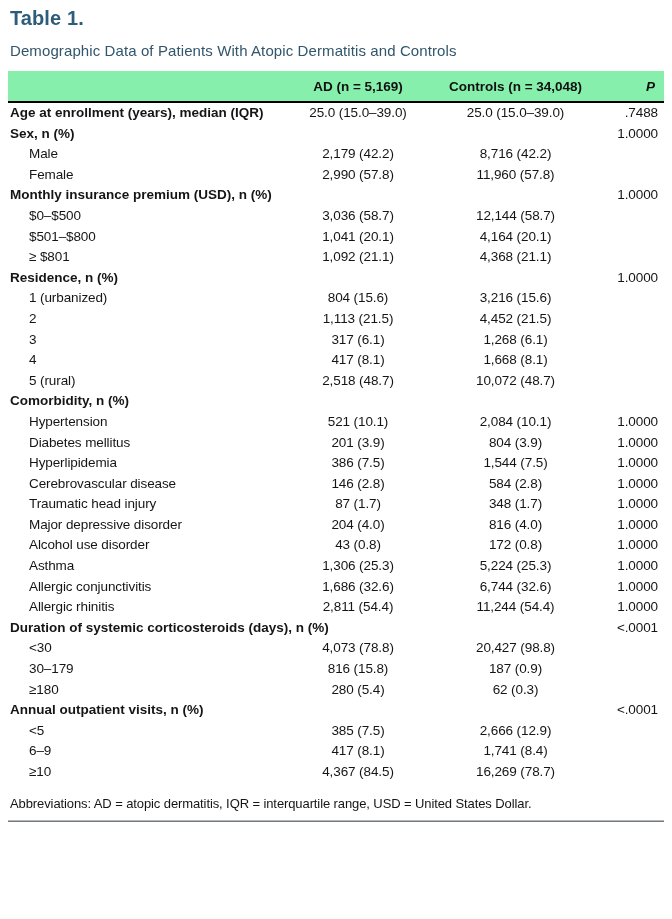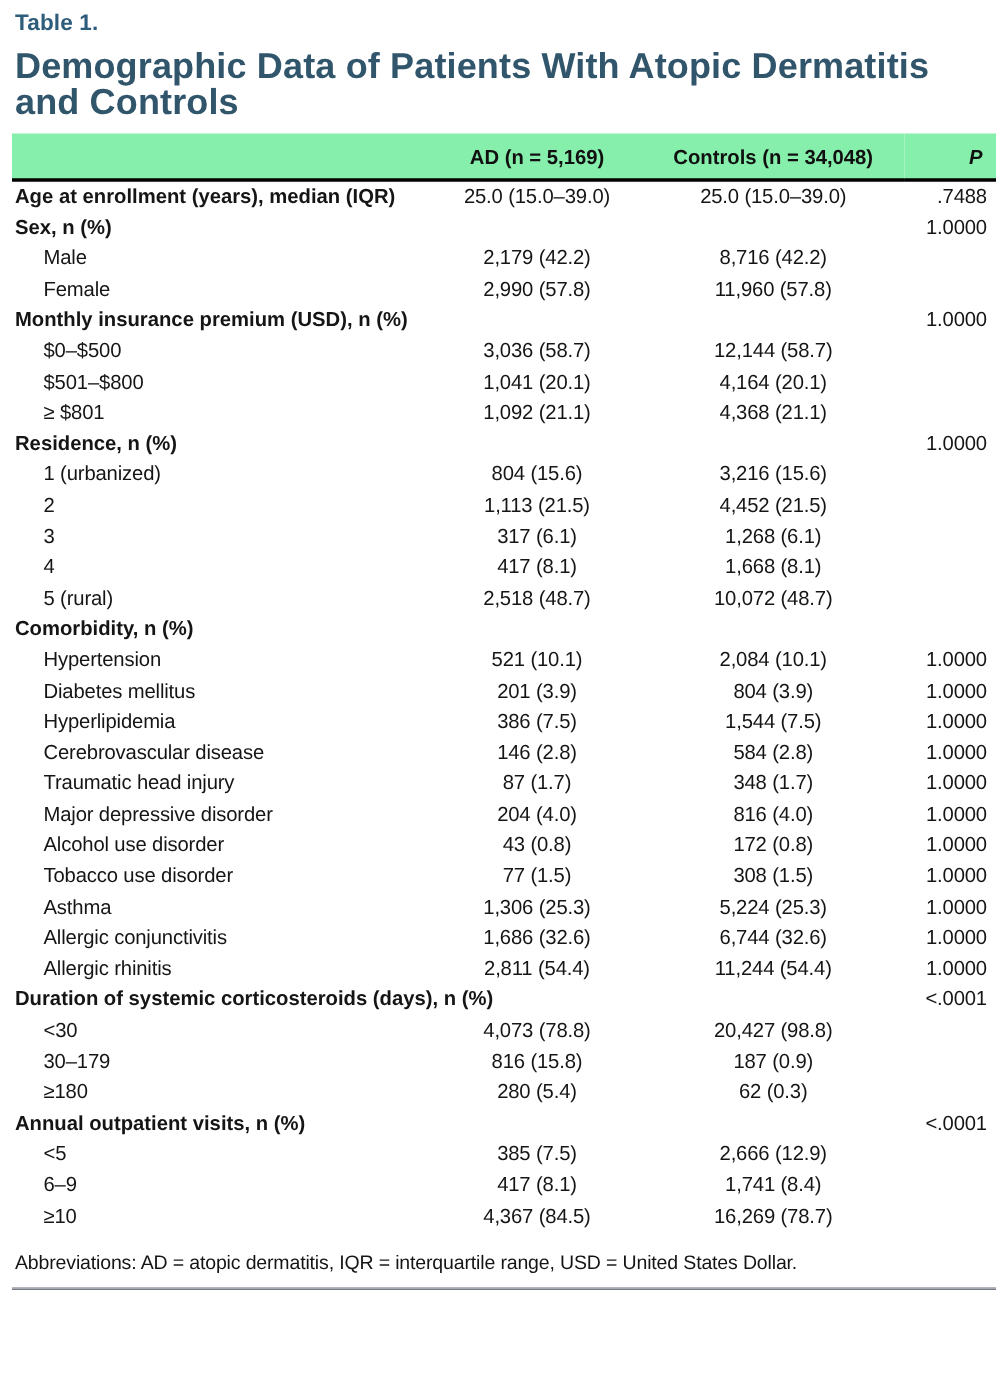--- a/index.html
+++ b/index.html
@@ -7,29 +7,29 @@
     width:672px; height:919px;
     background:#ffffff;
     font-family:"Liberation Sans", sans-serif;
     color:#111;
     overflow:hidden;
   }
   .page { padding:7px 8px 0 8px; width:656px; }
 
   .table-label {
     color:#2d5d7b;
-    font-size:15px;
+    font-size:20px;
     font-weight:700;
     letter-spacing:.1px;
     padding-left:2px;
   }
   .page-title {
     color:#31566c;
-    font-size:24px;
-    font-weight:700;
+    font-size:15px;
+    font-weight:400;
     line-height:24px;
     letter-spacing:.1px;
     margin:9px 0 8px 0;
     padding-left:2px;
     width:650px;
   }
 
   table.demo {
     border-collapse:collapse;
     table-layout:fixed;
@@ -237,26 +237,20 @@
           <td class="c-controls">816 (4.0)</td>
           <td class="c-p">1.0000</td>
         </tr>
         <tr>
           <td class="c-label indent">Alcohol use disorder</td>
           <td class="c-ad">43 (0.8)</td>
           <td class="c-controls">172 (0.8)</td>
           <td class="c-p">1.0000</td>
         </tr>
         <tr>
-          <td class="c-label indent">Tobacco use disorder</td>
-          <td class="c-ad">77 (1.5)</td>
-          <td class="c-controls">308 (1.5)</td>
-          <td class="c-p">1.0000</td>
-        </tr>
-        <tr>
           <td class="c-label indent">Asthma</td>
           <td class="c-ad">1,306 (25.3)</td>
           <td class="c-controls">5,224 (25.3)</td>
           <td class="c-p">1.0000</td>
         </tr>
         <tr>
           <td class="c-label indent">Allergic conjunctivitis</td>
           <td class="c-ad">1,686 (32.6)</td>
           <td class="c-controls">6,744 (32.6)</td>
           <td class="c-p">1.0000</td>

